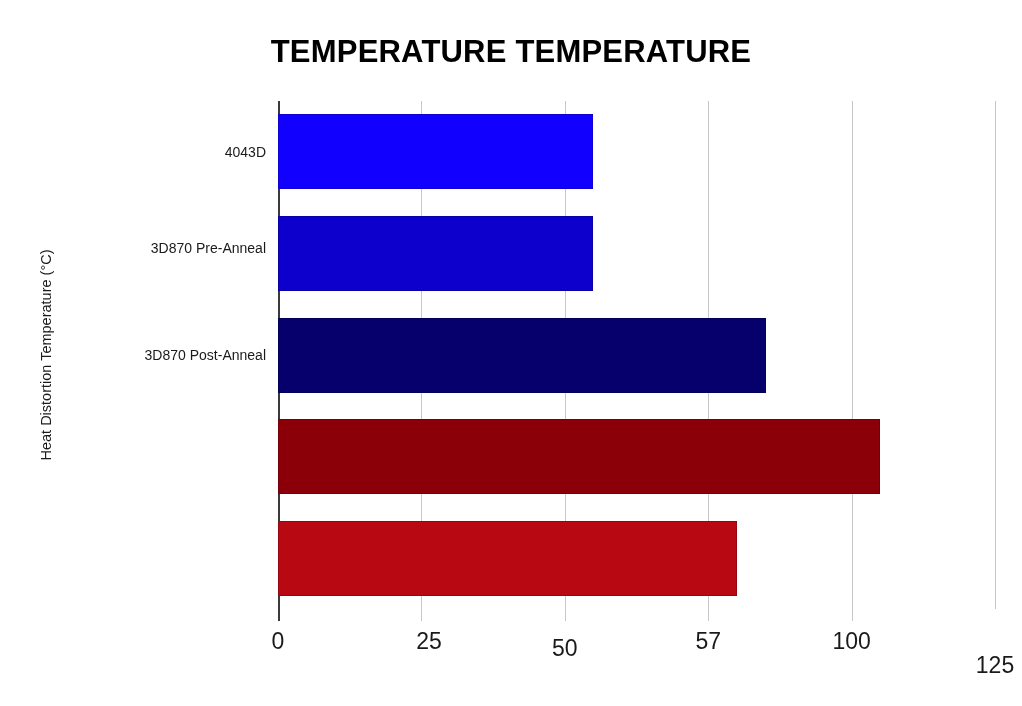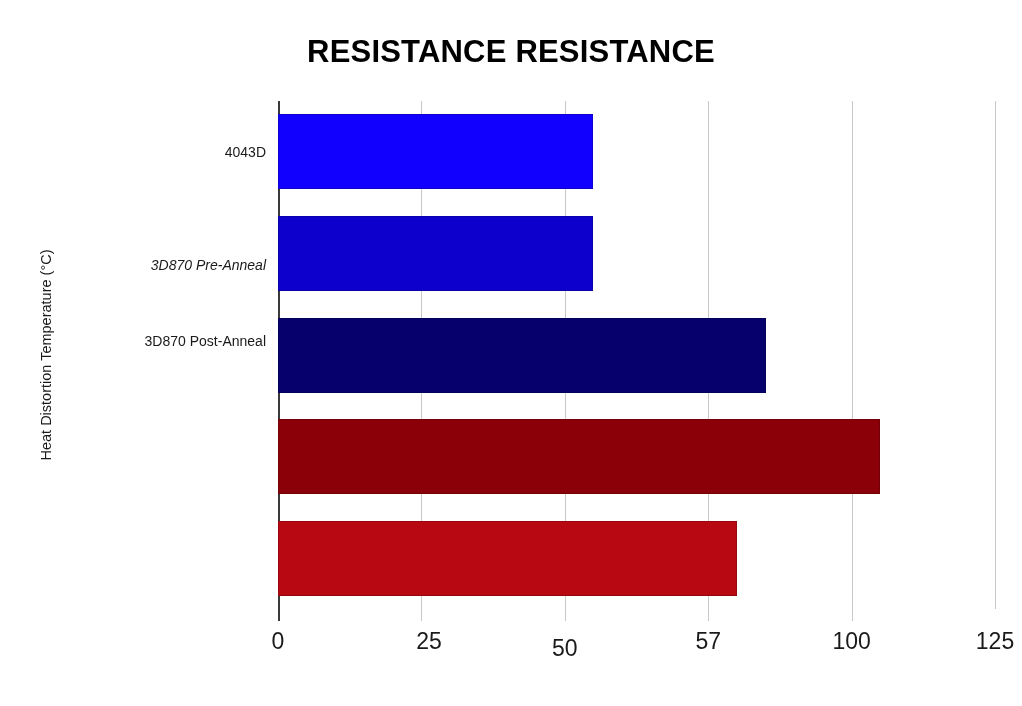--- a/index.html
+++ b/index.html
@@ -122,30 +122,30 @@
     top: 101px;
     width: 228px;
     height: 508px;
   }
 </style>
 </head>
 <body>
 
 <div id="chart-root">
 
-  <div class="chart-title">RESISTANCE RESISTANCE</div>
+  <div class="chart-title">TEMPERATURE TEMPERATURE</div>
 
   <div class="ylabel-wrap">
     <div class="ylabel-text">Heat Distortion Temperature (°C)</div>
   </div>
 
   <div class="cat-labels-wrap" id="cat-labels">
       <div class="cat-label" style="top: 50.8px;">4043D</div>
-      <div class="cat-label" style="top: 164px; font-style: italic;">3D870 Pre-Anneal</div>
-      <div class="cat-label" style="top: 240px;">3D870 Post-Anneal</div>
+      <div class="cat-label" style="top: 147px;">3D870 Pre-Anneal</div>
+      <div class="cat-label" style="top: 254px;">3D870 Post-Anneal</div>
     </div>
 
   <div id="plot">
     <div id="gridlines">
         <div class="gridline axis-zero" style="left: 0px;"></div>
         <div class="gridline" style="left: 143.4px;"></div>
         <div class="gridline" style="left: 286.8px;"></div>
         <div class="gridline" style="left: 430.2px;"></div>
         <div class="gridline" style="left: 573.6px;"></div>
         <div class="gridline" style="left: 717px;"></div>
@@ -154,21 +154,21 @@
         <div class="tick-mark axis-zero" style="left: 0px;"></div>
         <div class="tick-label" style="left: 0px;">0</div>
         <div class="tick-mark" style="left: 143.4px;"></div>
         <div class="tick-label" style="left: 151px;">25</div>
         <div class="tick-mark" style="left: 286.8px;"></div>
         <div class="tick-label" style="left: 286.8px; margin-top: 7px;">50</div>
         <div class="tick-mark" style="left: 430.2px;"></div>
         <div class="tick-label" style="left: 430.2px;">57</div>
         <div class="tick-mark" style="left: 573.6px;"></div>
         <div class="tick-label" style="left: 573.6px;">100</div>
-        <div class="tick-label" style="left: 717px;">125</div>
+        <div class="tick-label" style="left: 717px; margin-top: 24px;">125</div>
       </div>
     <div id="bars">
         <div class="bar" title="4043D: 55" style="top: 13.3px; width: 315.48px; height: 75px; background: rgb(18, 0, 255);"></div>
         <div class="bar" title="3D870 Pre-Anneal: 55" style="top: 114.9px; width: 315.48px; height: 75px; background: rgb(13, 0, 204);"></div>
         <div class="bar" title="3D870 Post-Anneal: 85" style="top: 216.5px; width: 487.56px; height: 75px; background: rgb(5, 0, 107);"></div>
         <div class="bar" title="ABS: 105" style="top: 318.1px; width: 602.28px; height: 75px; background: rgb(139, 0, 8);"></div>
         <div class="bar" title="PETG: 80" style="top: 419.7px; width: 458.88px; height: 75px; background: rgb(184, 8, 18);"></div>
       </div>
   </div>
 

